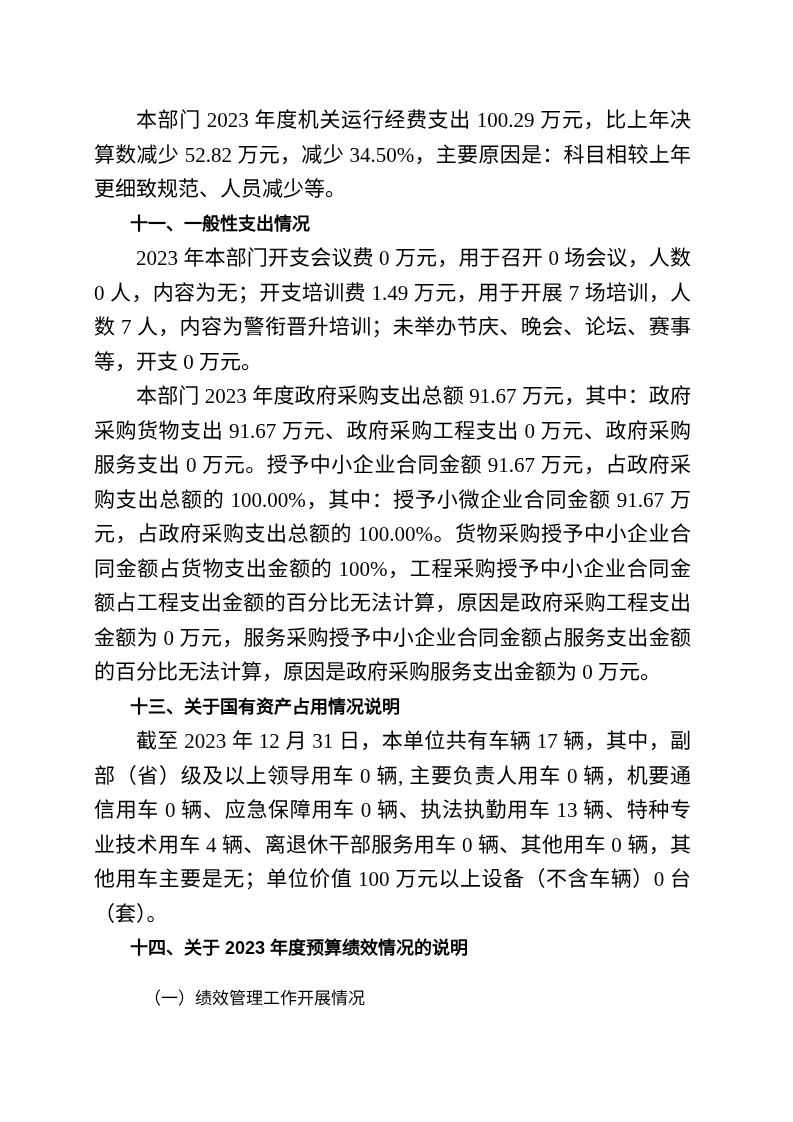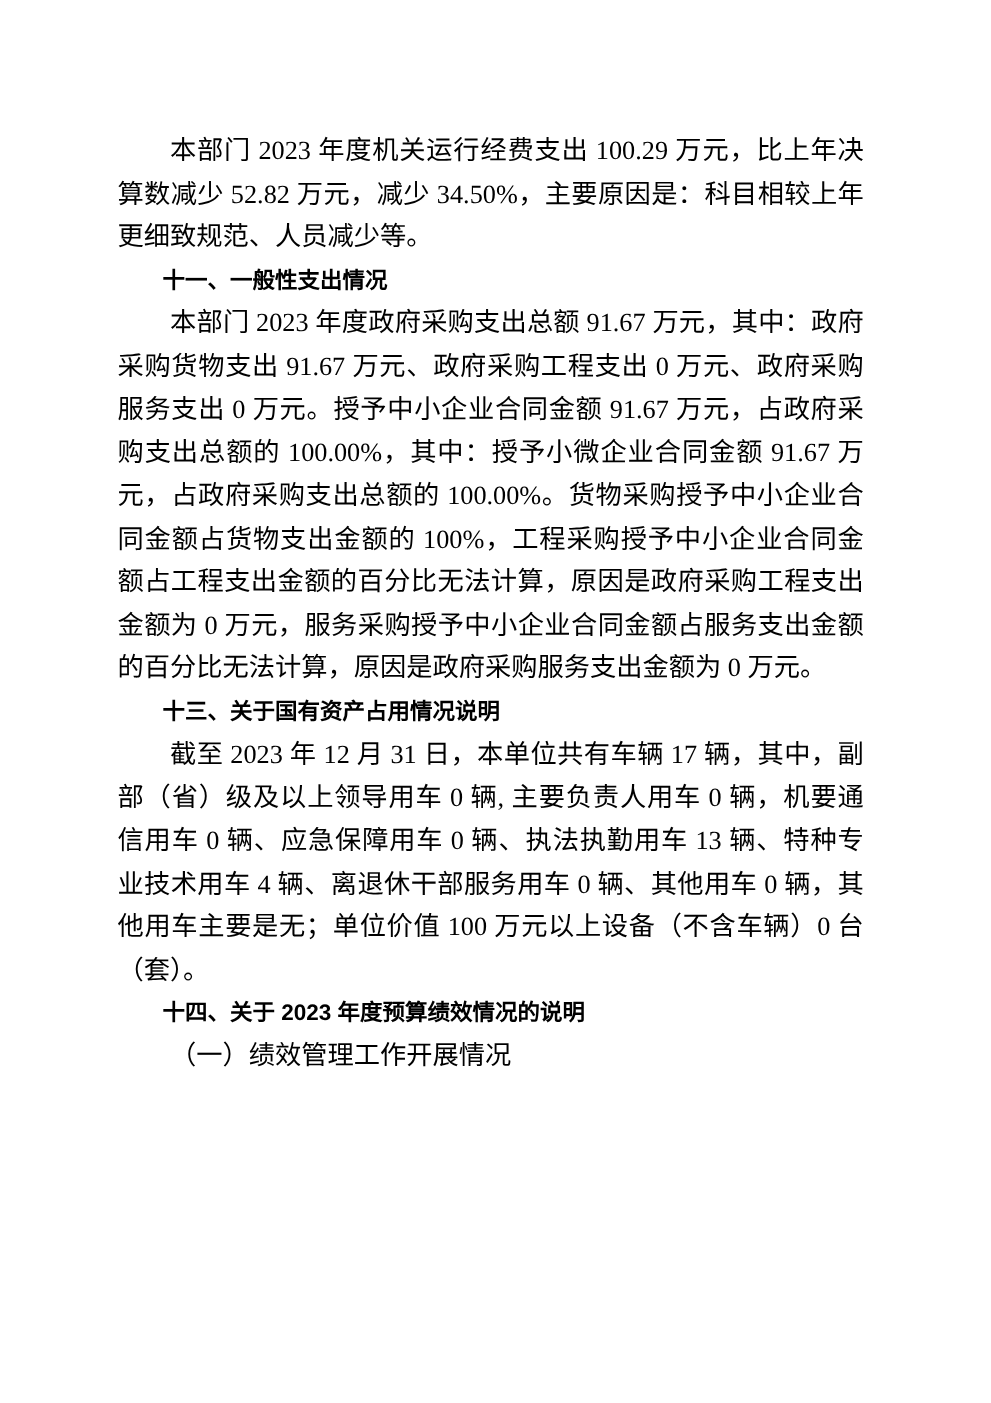--- a/index.html
+++ b/index.html
@@ -33,35 +33,36 @@
   .heading {
     margin: 0;
     font-family: "Liberation Sans", "DejaVu Sans", sans-serif;
     font-weight: bold;
     font-size: 18px;
     line-height: 34.5px;
     text-indent: 2em;
     color: #000000;
   }
   .subheading {
-    margin: 0;
+    margin: 16px;
     font-family: "Liberation Sans", "DejaVu Sans", sans-serif;
     font-weight: normal;
-    font-size: 21px;
+    font-size: 17px;
     line-height: 34.5px;
     text-indent: 2em;
     color: #000000;
   }
 </style>
 </head>
 <body>
 
 <div class="page">
   <div class="content">
     <p class="para">本部门 2023 年度机关运行经费支出 100.29 万元，比上年决算数减少 52.82 万元，减少 34.50%，主要原因是：科目相较上年更细致规范、人员减少等。</p>
     <p class="heading">十一、一般性支出情况</p>
+    <p class="para">2023 年本部门开支会议费 0 万元，用于召开 0 场会议，人数 0 人，内容为无；开支培训费 1.49 万元，用于开展 7 场培训，人数 7 人，内容为警衔晋升培训；未举办节庆、晚会、论坛、赛事等，开支 0 万元。</p>
     <p class="para">本部门 2023 年度政府采购支出总额 91.67 万元，其中：政府采购货物支出 91.67 万元、政府采购工程支出 0 万元、政府采购服务支出 0 万元。授予中小企业合同金额 91.67 万元，占政府采购支出总额的 100.00%，其中：授予小微企业合同金额 91.67 万元，占政府采购支出总额的 100.00%。货物采购授予中小企业合同金额占货物支出金额的 100%，工程采购授予中小企业合同金额占工程支出金额的百分比无法计算，原因是政府采购工程支出金额为 0 万元，服务采购授予中小企业合同金额占服务支出金额的百分比无法计算，原因是政府采购服务支出金额为 0 万元。</p>
     <p class="heading">十三、关于国有资产占用情况说明</p>
     <p class="para">截至 2023 年 12 月 31 日，本单位共有车辆 17 辆，其中，副部（省）级及以上领导用车 0 辆, 主要负责人用车 0 辆，机要通信用车 0 辆、应急保障用车 0 辆、执法执勤用车 13 辆、特种专业技术用车 4 辆、离退休干部服务用车 0 辆、其他用车 0 辆，其他用车主要是无；单位价值 100 万元以上设备（不含车辆）0 台（套）。</p>
     <p class="heading">十四、关于 2023 年度预算绩效情况的说明</p>
     <p class="subheading">（一）绩效管理工作开展情况</p>
   </div>
 </div>
 
 </body></html>

